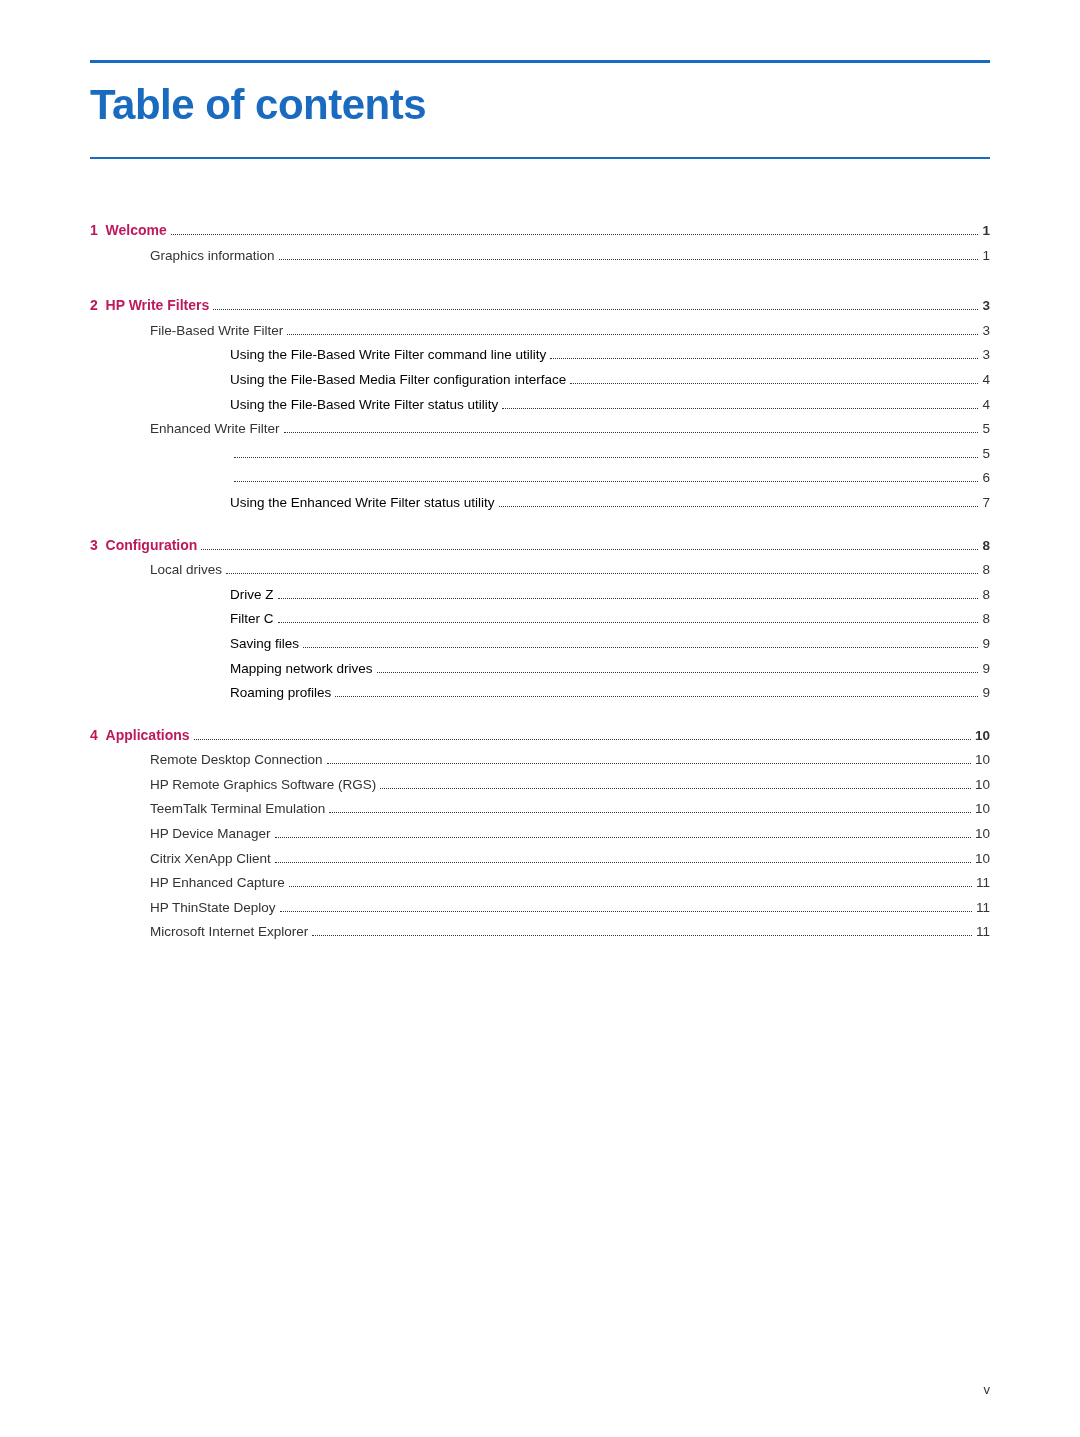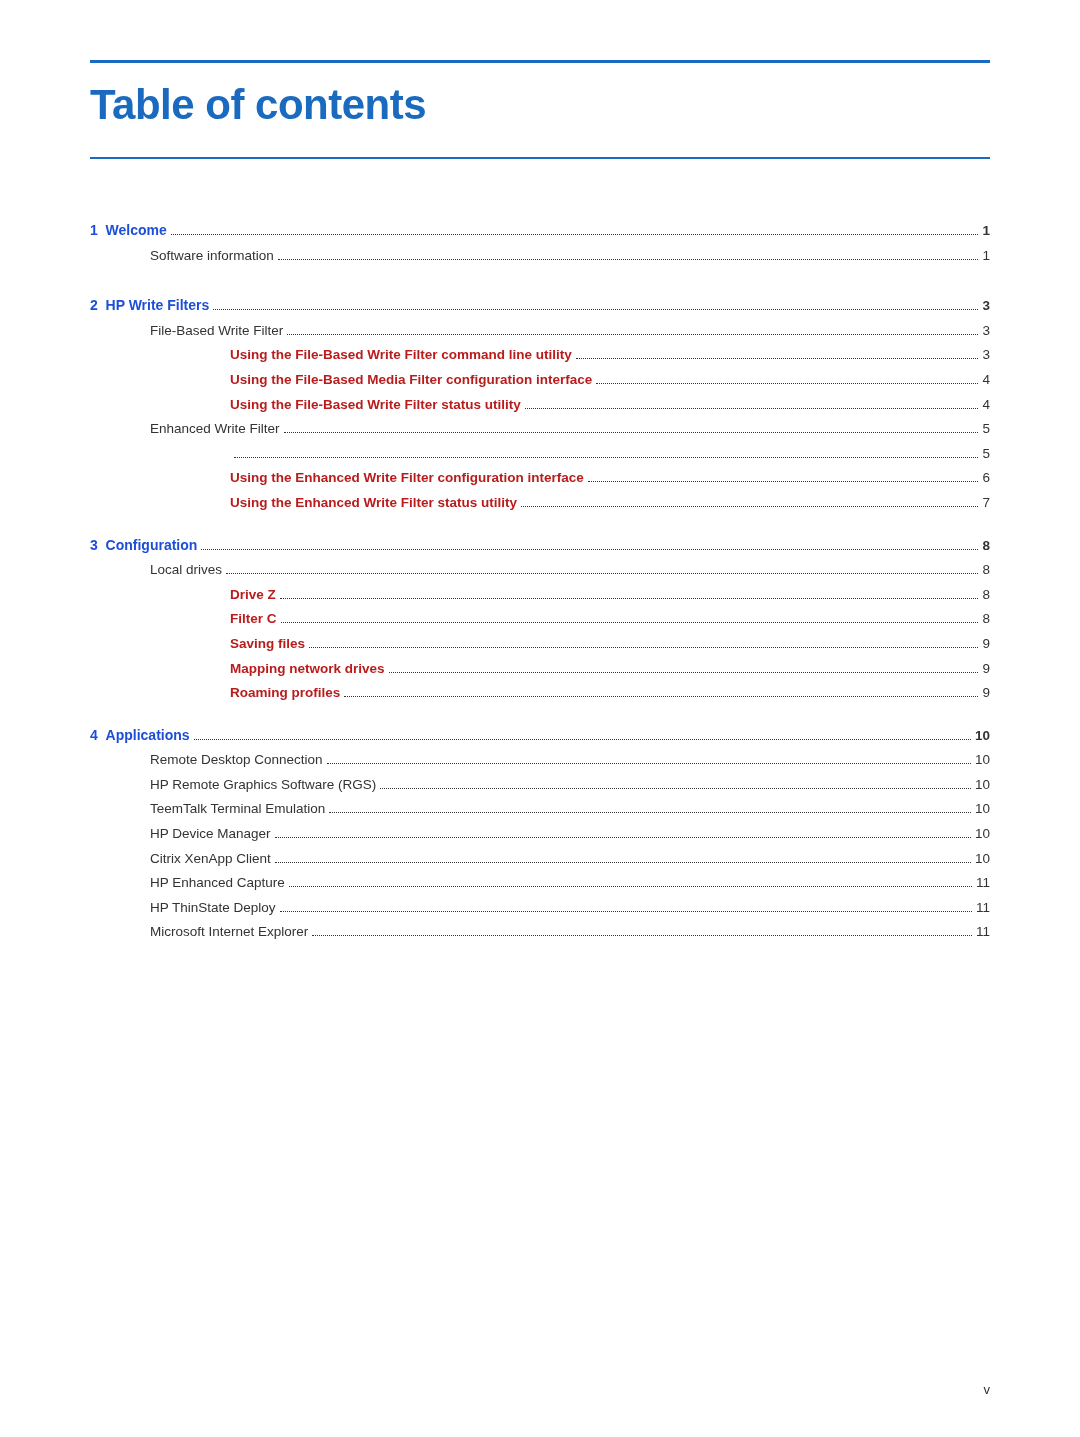--- a/index.html
+++ b/index.html
@@ -69,21 +69,21 @@
     }
 
     .toc-page {
       white-space: nowrap;
       flex-shrink: 0;
       font-size: 13.5px;
     }
 
     .level-1 .toc-label {
       font-weight: bold;
-      color: #1d4ed8;
+      color: #be185d;
       font-size: 14px;
     }
 
     .level-1 .toc-page {
       font-weight: bold;
       color: #333;
     }
 
     .level-2 {
       padding-left: 60px;
@@ -92,22 +92,22 @@
     .level-2 .toc-label {
       color: #333;
       font-weight: normal;
     }
 
     .level-3 {
       padding-left: 140px;
     }
 
     .level-3 .toc-label {
-      color: #b91c1c;
-      font-weight: bold;
+      color: #000000;
+      font-weight: normal;
     }
 
     .section-gap {
       margin-bottom: 20px;
     }
 
     .page-footer {
       position: absolute;
       bottom: 40px;
       right: 90px;
@@ -125,21 +125,21 @@
 
   <div class="toc-content">
 
     <div class="toc-section">
       <div class="toc-entry level-1">
         <span class="toc-label">1&nbsp;&nbsp;Welcome</span>
         <span class="toc-dots"></span>
         <span class="toc-page">1</span>
       </div>
       <div class="toc-entry level-2">
-        <span class="toc-label">Software information</span>
+        <span class="toc-label">Graphics information</span>
         <span class="toc-dots"></span>
         <span class="toc-page">1</span>
       </div>
     </div>
 
     <div class="toc-section section-gap">
       <div class="toc-entry level-1">
         <span class="toc-label">2&nbsp;&nbsp;HP Write Filters</span>
         <span class="toc-dots"></span>
         <span class="toc-page">3</span>
@@ -167,21 +167,20 @@
       <div class="toc-entry level-2">
         <span class="toc-label">Enhanced Write Filter</span>
         <span class="toc-dots"></span>
         <span class="toc-page">5</span>
       </div>
       <div class="toc-entry level-3">
         <span class="toc-dots"></span>
         <span class="toc-page">5</span>
       </div>
       <div class="toc-entry level-3">
-        <span class="toc-label">Using the Enhanced Write Filter configuration interface</span>
         <span class="toc-dots"></span>
         <span class="toc-page">6</span>
       </div>
       <div class="toc-entry level-3">
         <span class="toc-label">Using the Enhanced Write Filter status utility</span>
         <span class="toc-dots"></span>
         <span class="toc-page">7</span>
       </div>
     </div>
 

